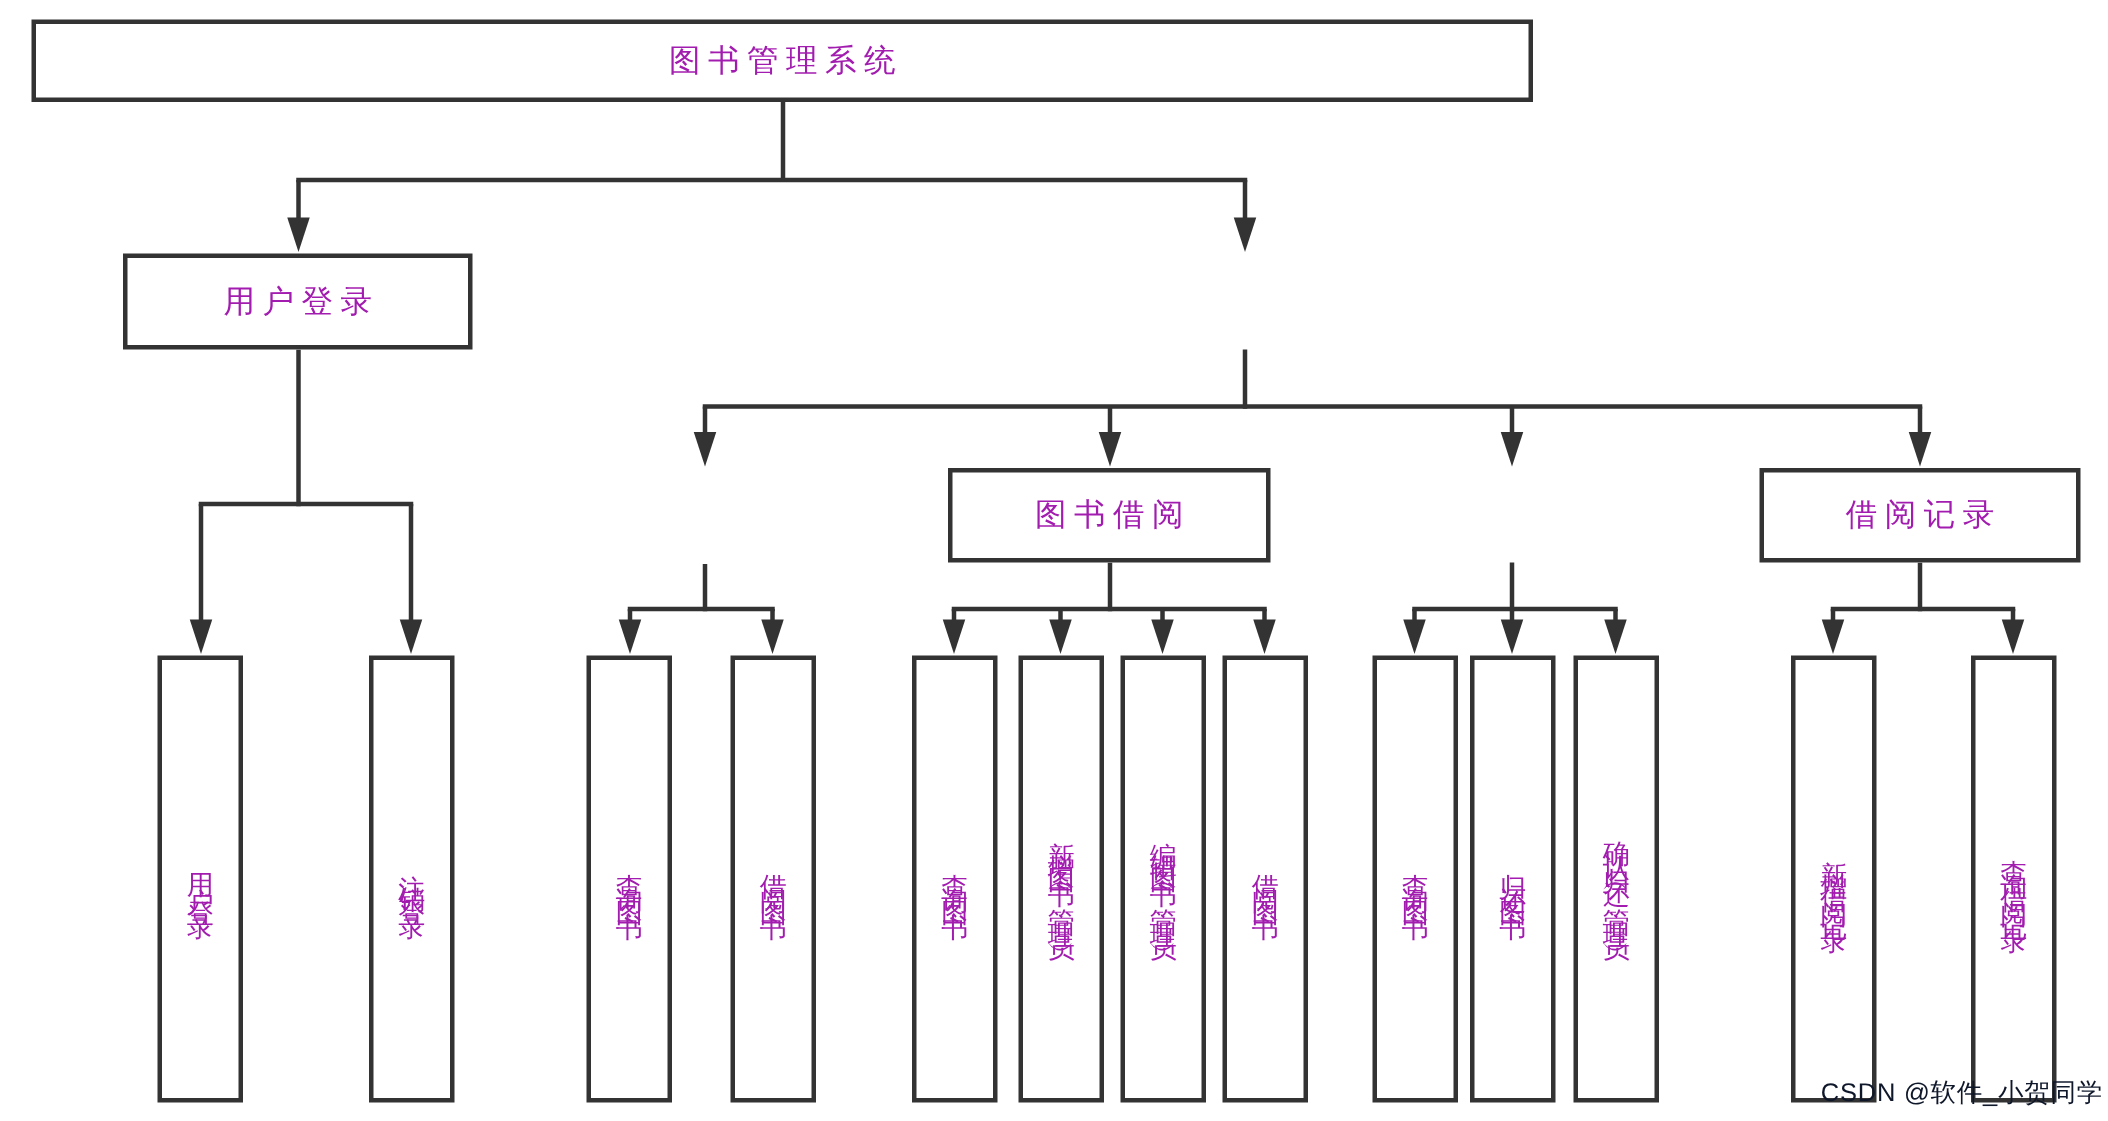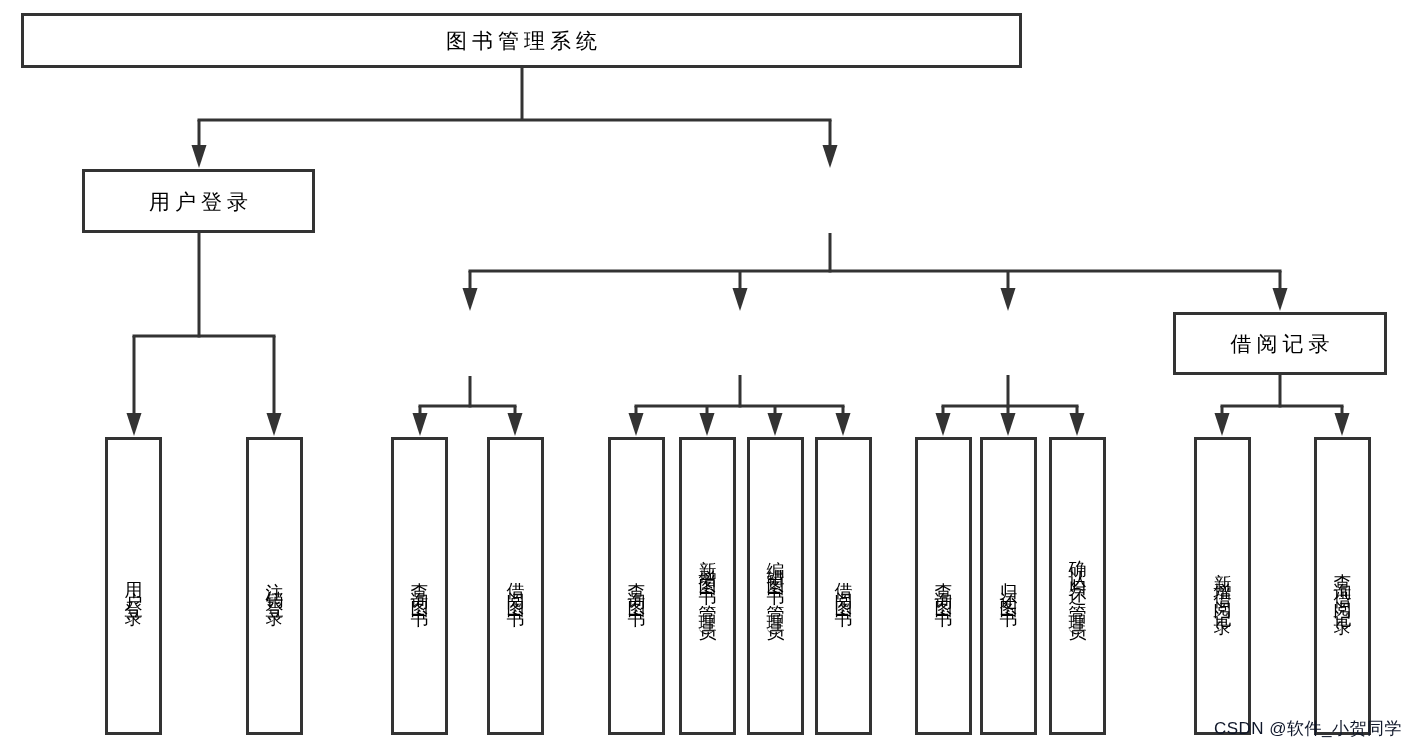--- a/index.html
+++ b/index.html
@@ -12,21 +12,21 @@
   }
   .conn{position:absolute;left:0;top:0;width:1405px;height:747px;}
   .node{
     position:absolute;
     box-sizing:border-box;
     border:3px solid #333333;
     background:#ffffff;
     display:flex;
     align-items:center;
     justify-content:center;
-    color:#000000;
+    color:#a21caf;
   }
   .node.h span{
     font-size:21px;
     letter-spacing:5px;
     margin-right:-5px; 
     white-space:nowrap;
     line-height:1;
   }
   .node.v span{
     writing-mode:vertical-rl;
@@ -111,20 +111,23 @@
     </svg>
 
   <div class="node h" style="left:21px;top:13px;width:1001px;height:55px">
     <span>图书管理系统</span>
   </div>
 
   <div class="node h" style="left:82px;top:169px;width:233px;height:64px">
     <span>用户登录</span>
   </div>
 
+  <div class="node h" style="left:632px;top:312px;width:215px;height:63px">
+    <span>图书借阅</span>
+  </div>
   <div class="node h" style="left:1173px;top:312px;width:214px;height:63px">
     <span>借阅记录</span>
   </div>
 
   <div class="node v" style="left:105px;top:437px;width:57px;height:298px">
     <span>用户登录</span>
   </div>
   <div class="node v" style="left:246px;top:437px;width:57px;height:298px">
     <span>注销登录</span>
   </div>

